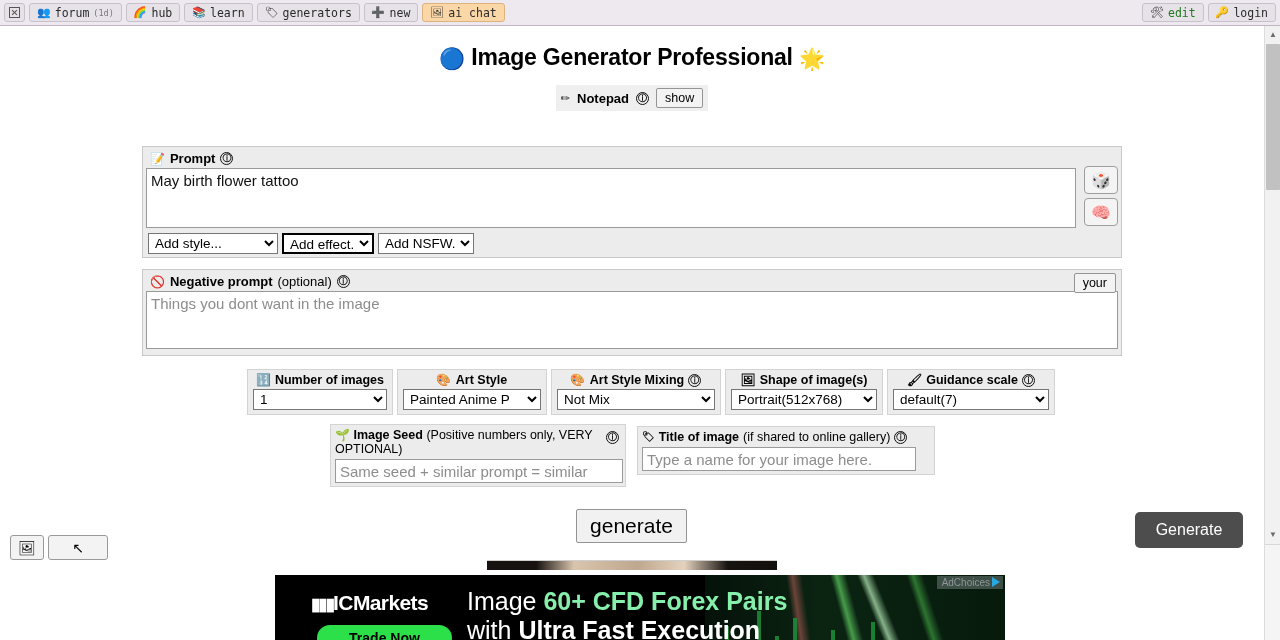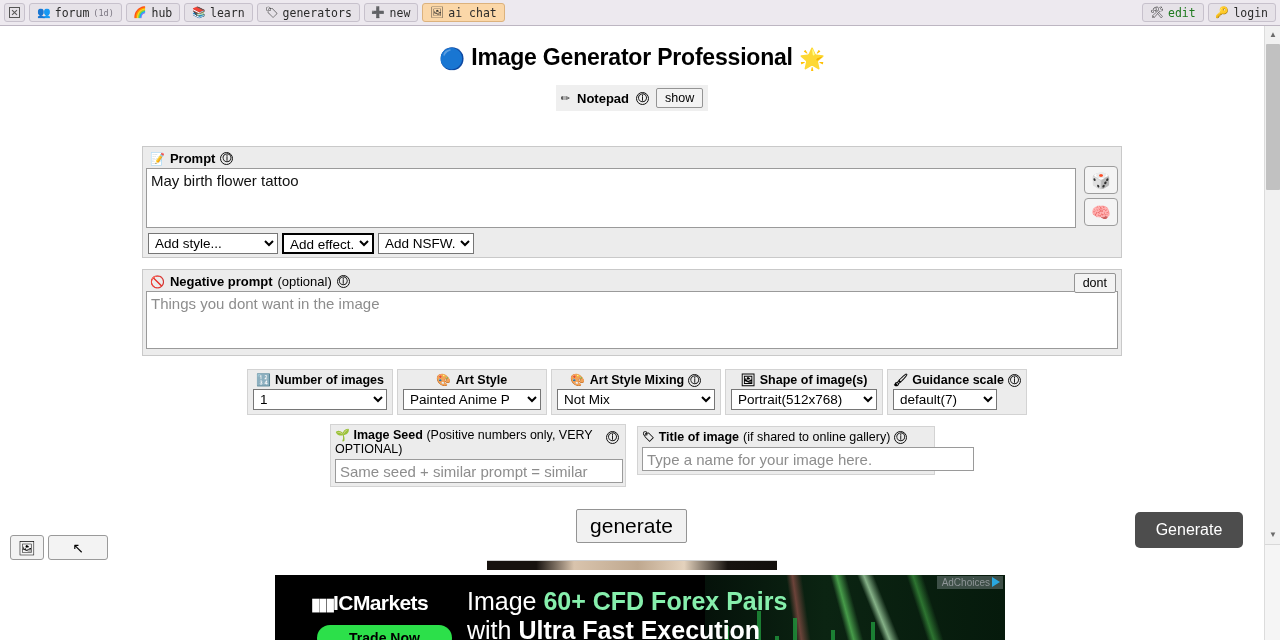--- a/index.html
+++ b/index.html
@@ -192,21 +192,21 @@
     white-space: nowrap;
     margin-bottom: 2px;
     justify-content: center;
   }
   .opt-label .ico { font-size: 12px; }
   .opt-box select.ui { display:block; }
   #sel-numimages { width: 134px; }
   #sel-artstyle { width: 138px; }
   #sel-mixing { width: 158px; }
   #sel-shape { width: 146px; }
-  #sel-guidance { width: 104px; }
+  #sel-guidance { width: 156px; }
 
   
   #seed-box {
     position: absolute; left: 330px; top: 398px;
     width: 296px; min-height: 58px;
     background: #ececec;
     border: 1px solid #d3d3d3;
     padding: 3px 4px;
   }
   #seed-box .lbl-line {
@@ -233,21 +233,21 @@
     background: #ececec;
     border: 1px solid #d3d3d3;
     padding: 3px 4px;
   }
   #titleimg-box .lbl-line {
     display:flex; align-items:center; gap:4px;
     font-size: 12.5px; font-weight: bold; color:#000; line-height: 14px;
   }
   #titleimg-box .lbl-line .normal { font-weight: normal; }
   #title-input {
-    width: 332px; height: 24px;
+    width: 274px; height: 24px;
     margin-top: 3px;
     border: 1px solid #9a9a9a;
     background: #fff;
     font-family: "Liberation Sans", sans-serif;
     font-size: 15px;
     padding: 2px 4px;
     outline: none;
   }
   #title-input::placeholder { color: #8d8d8d; }
 
@@ -460,21 +460,21 @@
     <span>🧠</span>
   </div>
 
   <div id="neg-panel">
     <div class="panel-head">
       <span style="font-size:12px;">🚫</span>
       <span>Negative prompt</span>
       <span class="optional">(optional)</span>
       <span class="infoicon">ⓘ</span>
     </div>
-    <button class="btn-sm" id="btn-hide">dont</button>
+    <button class="btn-sm" id="btn-hide">your</button>
     <textarea id="neg-textarea" placeholder="Things you dont want in the image" style=""></textarea>
   </div>
 
   <div id="opt-row">
 
     <div class="opt-box">
       <div class="opt-label">
         <span class="ico">🔢</span>
         <span>Number of images</span>
       </div>

